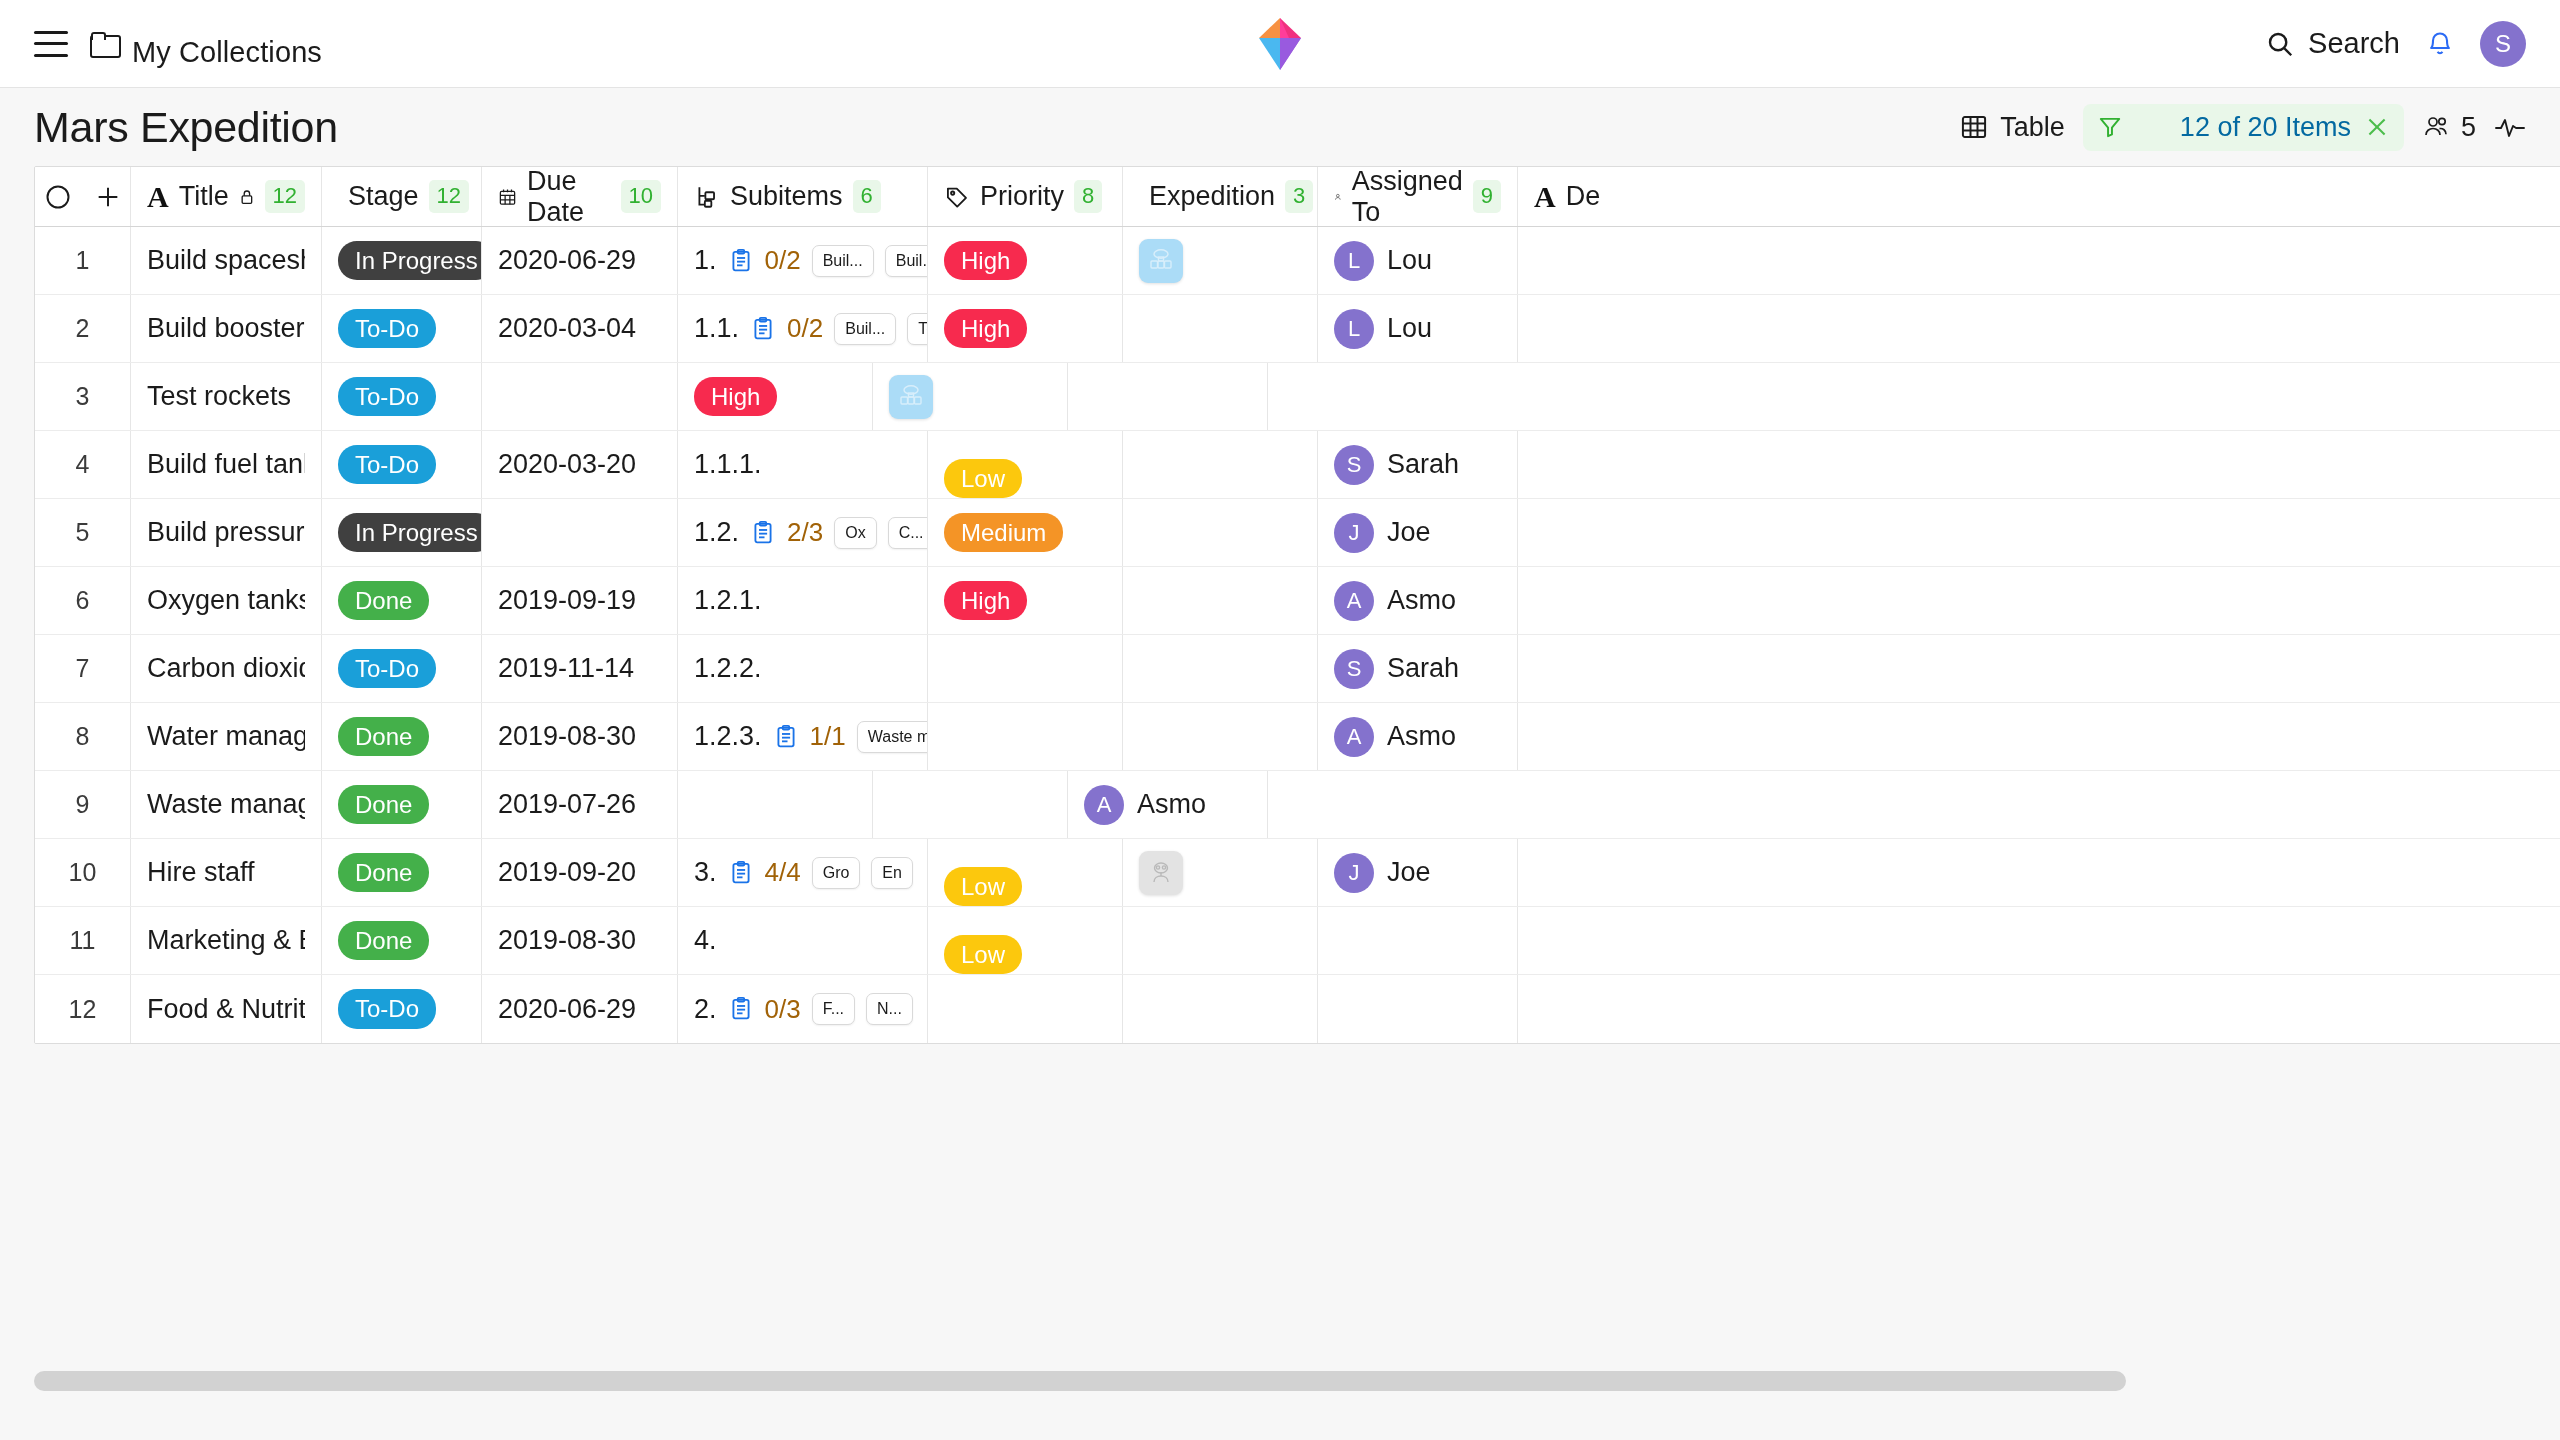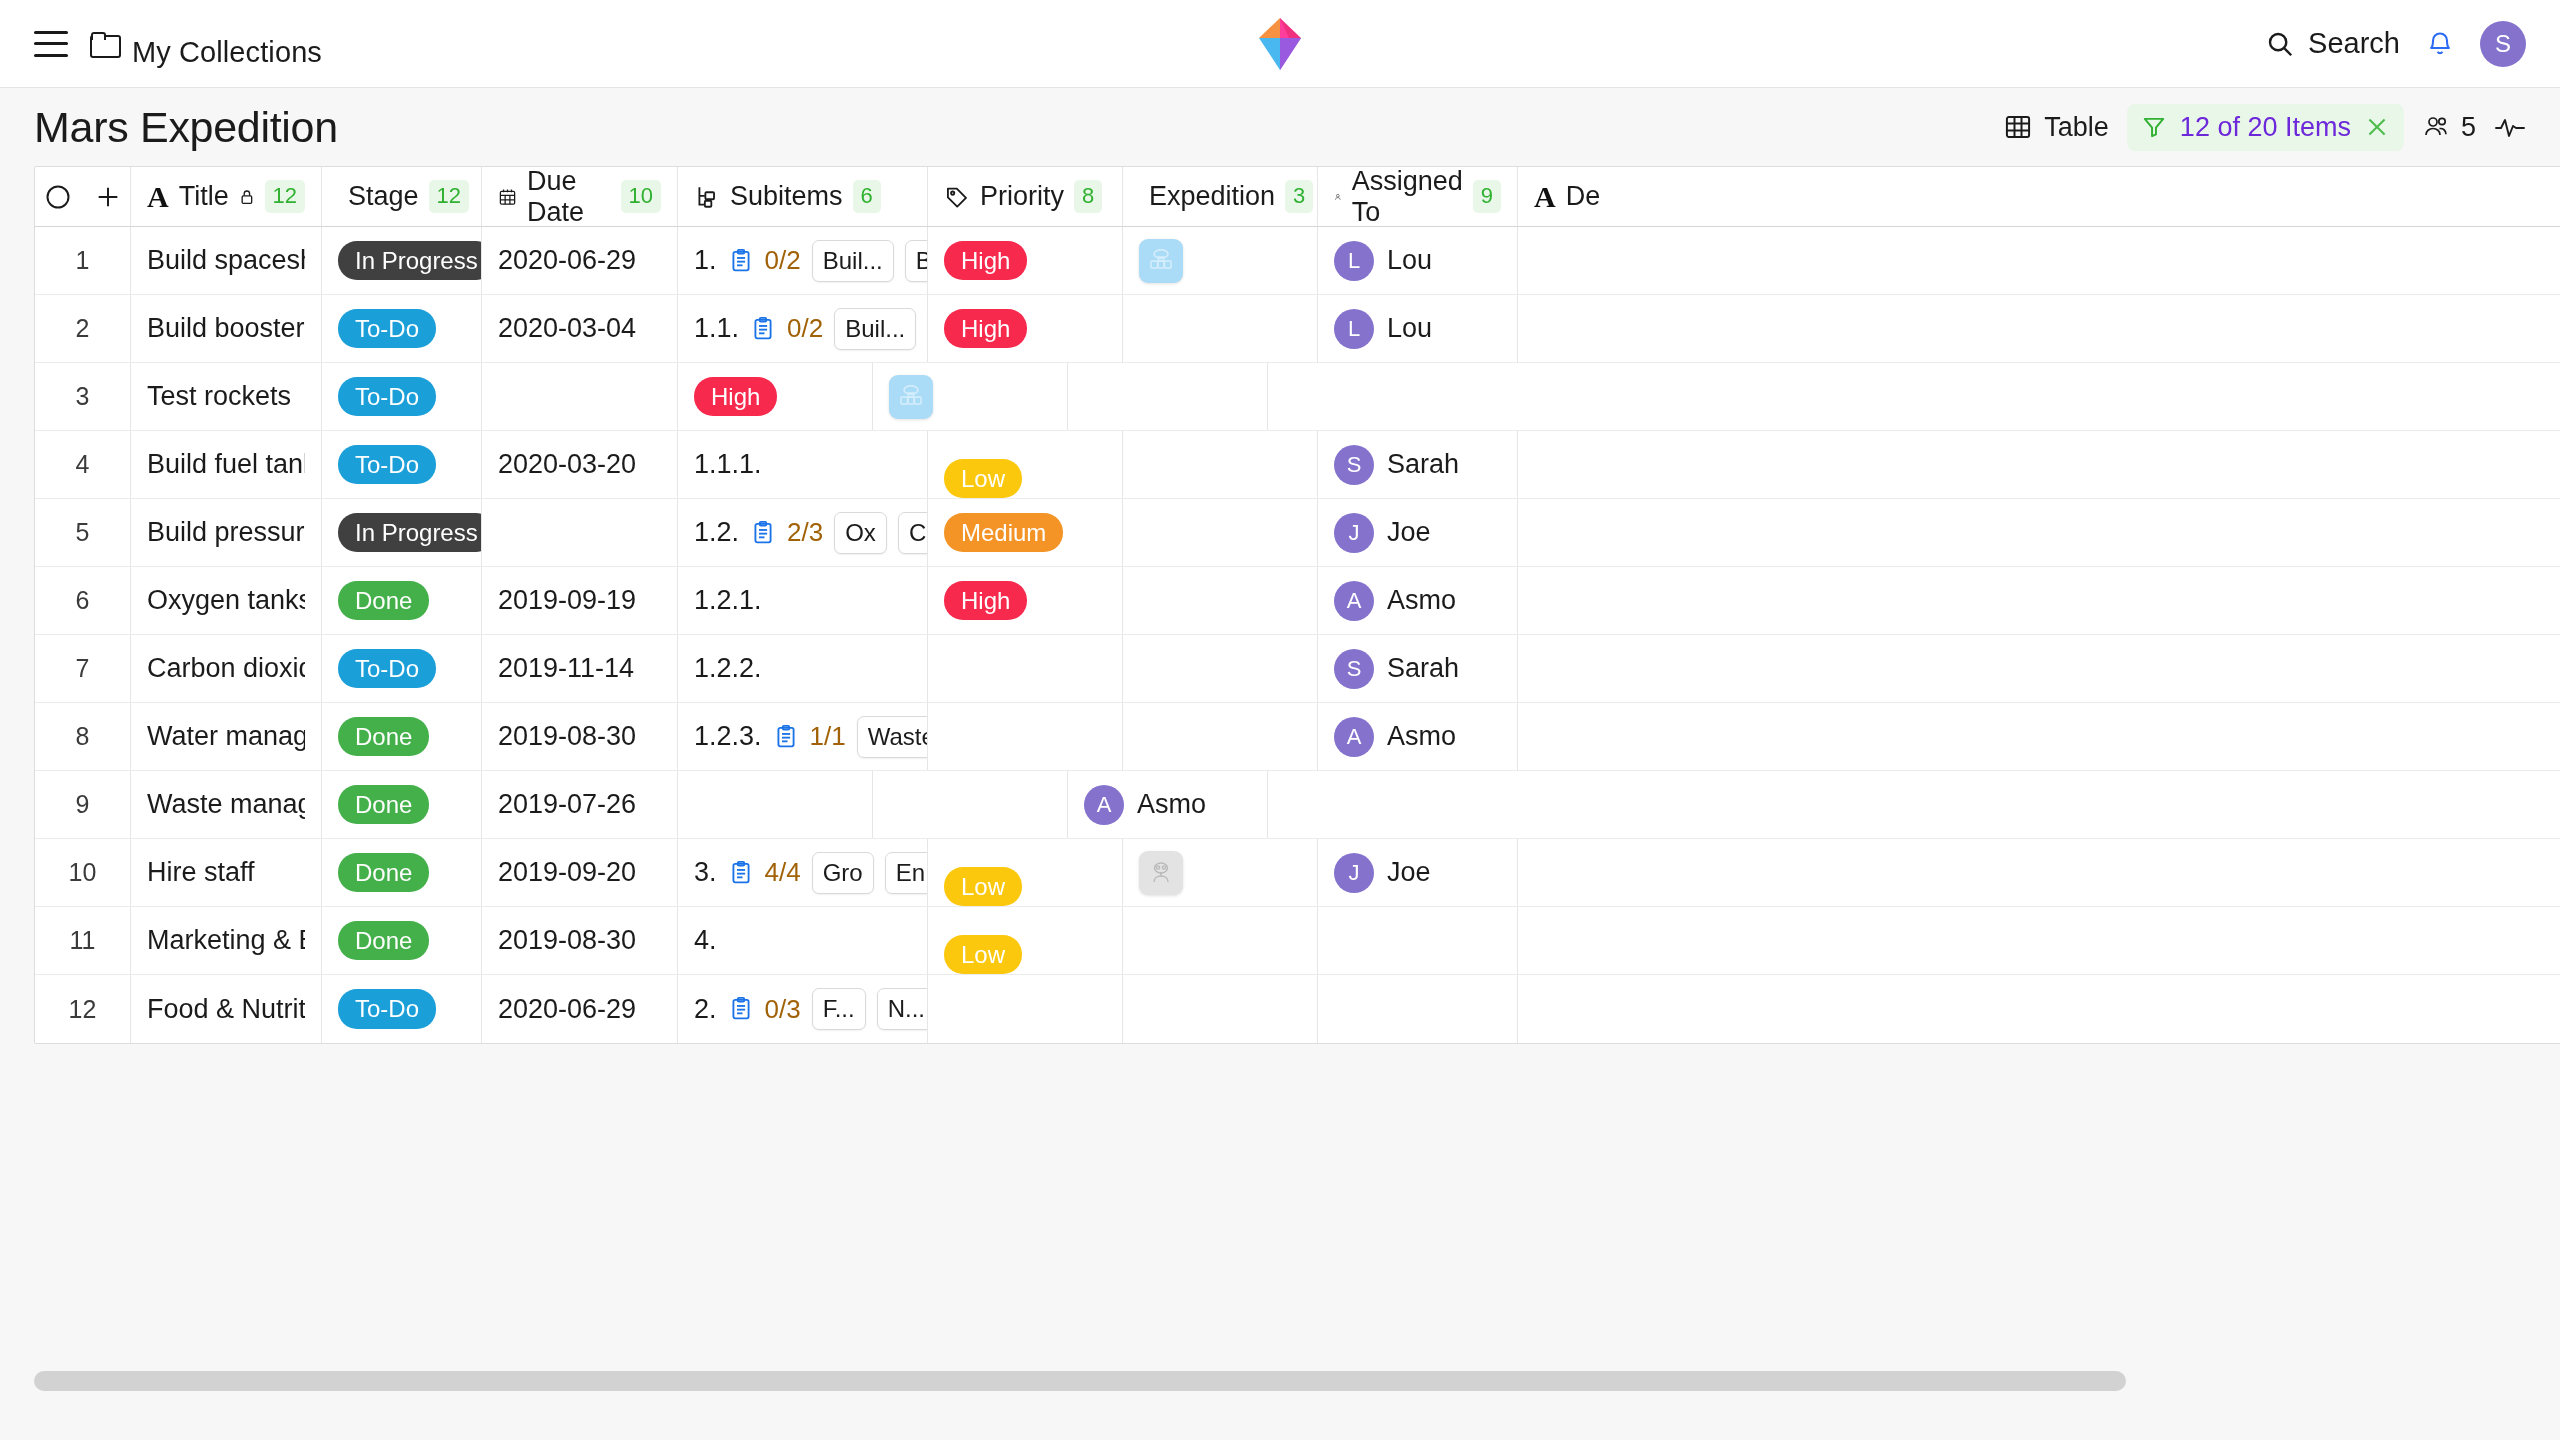--- a/index.html
+++ b/index.html
@@ -65,21 +65,21 @@
   }
   .page-title { font-size: 43px; color: #1b1b1b; font-weight: 400; letter-spacing: -.3px; }
   .head-tools { margin-left: auto; display: flex; align-items: center; gap: 18px; }
   .view-btn { display: flex; align-items: center; gap: 12px; cursor: pointer; }
   .view-label { font-size: 27px; color: #1b1b1b; }
   .filter-chip {
     display: flex; align-items: center; gap: 13px;
     background: #e9f7e9; border-radius: 8px;
     padding: 8px 14px; cursor: pointer;
   }
-  .filter-text { font-size: 27px; color: #6d28d9; }
+  .filter-text { font-size: 27px; color: #0369a1; margin-left: 44px; }
   .people-count { display: flex; align-items: center; gap: 9px; cursor: pointer; }
   .people-num { font-size: 27px; color: #1b1b1b; }
   .pulse-btn { cursor: pointer; display: flex; align-items: center; }
 
   
   .table-wrap {
     margin: 0 34px;
     background: #ffffff;
     border: 1px solid #dcdcdc;
     border-radius: 2px;
@@ -130,21 +130,21 @@
   .pill-high       { background: #f72a4e; }
   .pill-low        { background: #fcc80d; margin-top: 28px; }
   .pill-medium     { background: #f49426; }
 
   .sub-cell { gap: 11px; }
   .sub-outline { font-size: 27px; color: #1b1b1b; white-space: nowrap; }
   .sub-count { font-size: 26px; color: #a16207; white-space: nowrap; }
   .clip-icon { display: flex; align-items: center; }
   .sub-chip {
     border: 1px solid #d9d9d9; background: #fff; border-radius: 7px;
-    font-size: 24px; color: #1b1b1b; padding: 6px 10px;
+    font-size: 16px; color: #1b1b1b; padding: 6px 10px;
     white-space: nowrap; box-shadow: 0 1px 2px rgba(0,0,0,.06);
     flex: 0 0 auto; cursor: pointer;
   }
 
   .thumb {
     width: 44px; height: 44px; border-radius: 9px;
     display: flex; align-items: center; justify-content: center;
     box-shadow: 0 1px 3px rgba(0,0,0,.12); cursor: pointer;
   }
   .thumb-blue { background: #abdcf7; }

